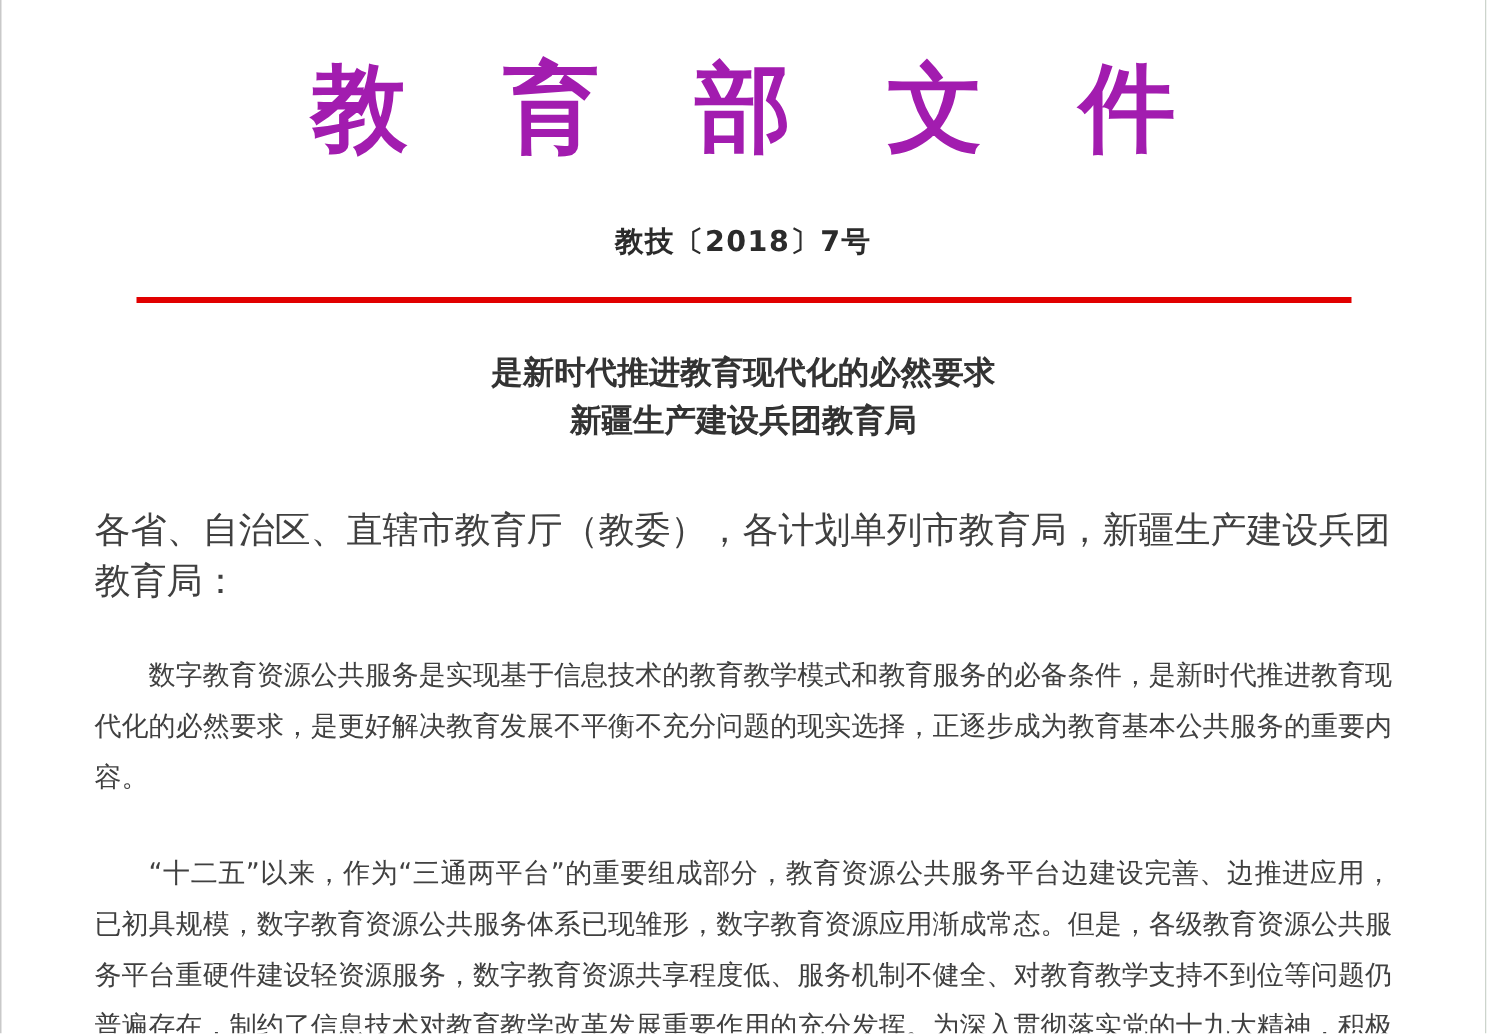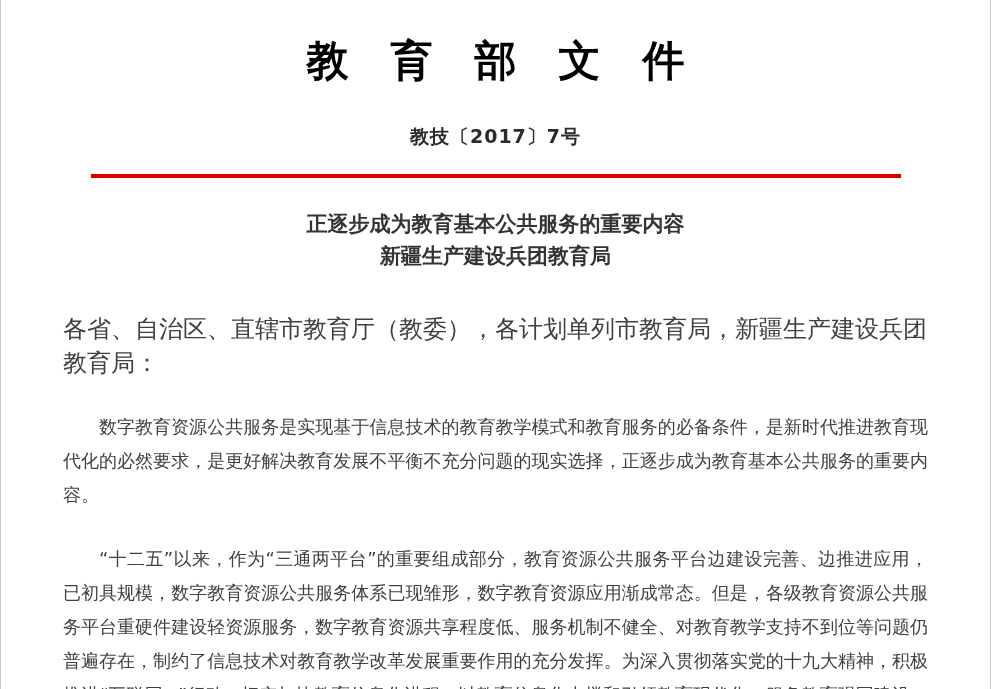--- a/index.html
+++ b/index.html
@@ -16,23 +16,23 @@
     background: #ffffff;
     border-left: 1px solid #c9c9c9;
     border-right: 1px solid #ccd4cc;
     overflow: hidden;
   }
   .agency-title {
     margin: 38px 0 0 0;
     text-align: center;
     font-family: "DejaVu Serif", "Liberation Serif", serif;
     font-weight: bold;
-    font-size: 42px;
+    font-size: 64px;
     line-height: 1.1;
-    color: #000000;
+    color: #a21caf;
     white-space: nowrap;
   }
   .doc-number {
     margin-top: 40px;
     text-align: center;
     font-size: 19px;
     font-weight: bold;
     color: #2b2b2b;
     letter-spacing: 1px;
   }
@@ -66,26 +66,26 @@
     text-align: justify;
   }
 </style>
 </head>
 <body>
 
 <div class="page">
 
   <h1 class="agency-title">教　育　部　文　件</h1>
 
-  <div class="doc-number">教技〔2017〕7号</div>
+  <div class="doc-number">教技〔2018〕7号</div>
 
   <div class="red-rule"></div>
 
   <h2 class="doc-title">
-    <span class="title-line">正逐步成为教育基本公共服务的重要内容</span>
+    <span class="title-line">是新时代推进教育现代化的必然要求</span>
     <span class="title-line">新疆生产建设兵团教育局</span>
   </h2>
 
   <p class="salutation">各省、自治区、直辖市教育厅（教委），各计划单列市教育局，新疆生产建设兵团教育局：</p>
 
   <p class="body-paragraph">数字教育资源公共服务是实现基于信息技术的教育教学模式和教育服务的必备条件，是新时代推进教育现代化的必然要求，是更好解决教育发展不平衡不充分问题的现实选择，正逐步成为教育基本公共服务的重要内容。</p>
 
   <p class="body-paragraph">“十二五”以来，作为“三通两平台”的重要组成部分，教育资源公共服务平台边建设完善、边推进应用，已初具规模，数字教育资源公共服务体系已现雏形，数字教育资源应用渐成常态。但是，各级教育资源公共服务平台重硬件建设轻资源服务，数字教育资源共享程度低、服务机制不健全、对教育教学支持不到位等问题仍普遍存在，制约了信息技术对教育教学改革发展重要作用的充分发挥。为深入贯彻落实党的十九大精神，积极推进“互联网+”行动，切实加快教育信息化进程，以教育信息化支撑和引领教育现代化，服务教育强国建设，现就加强数字教育资源公共服务体系建设与应用，提出以下意见。</p>
 
 </div>

